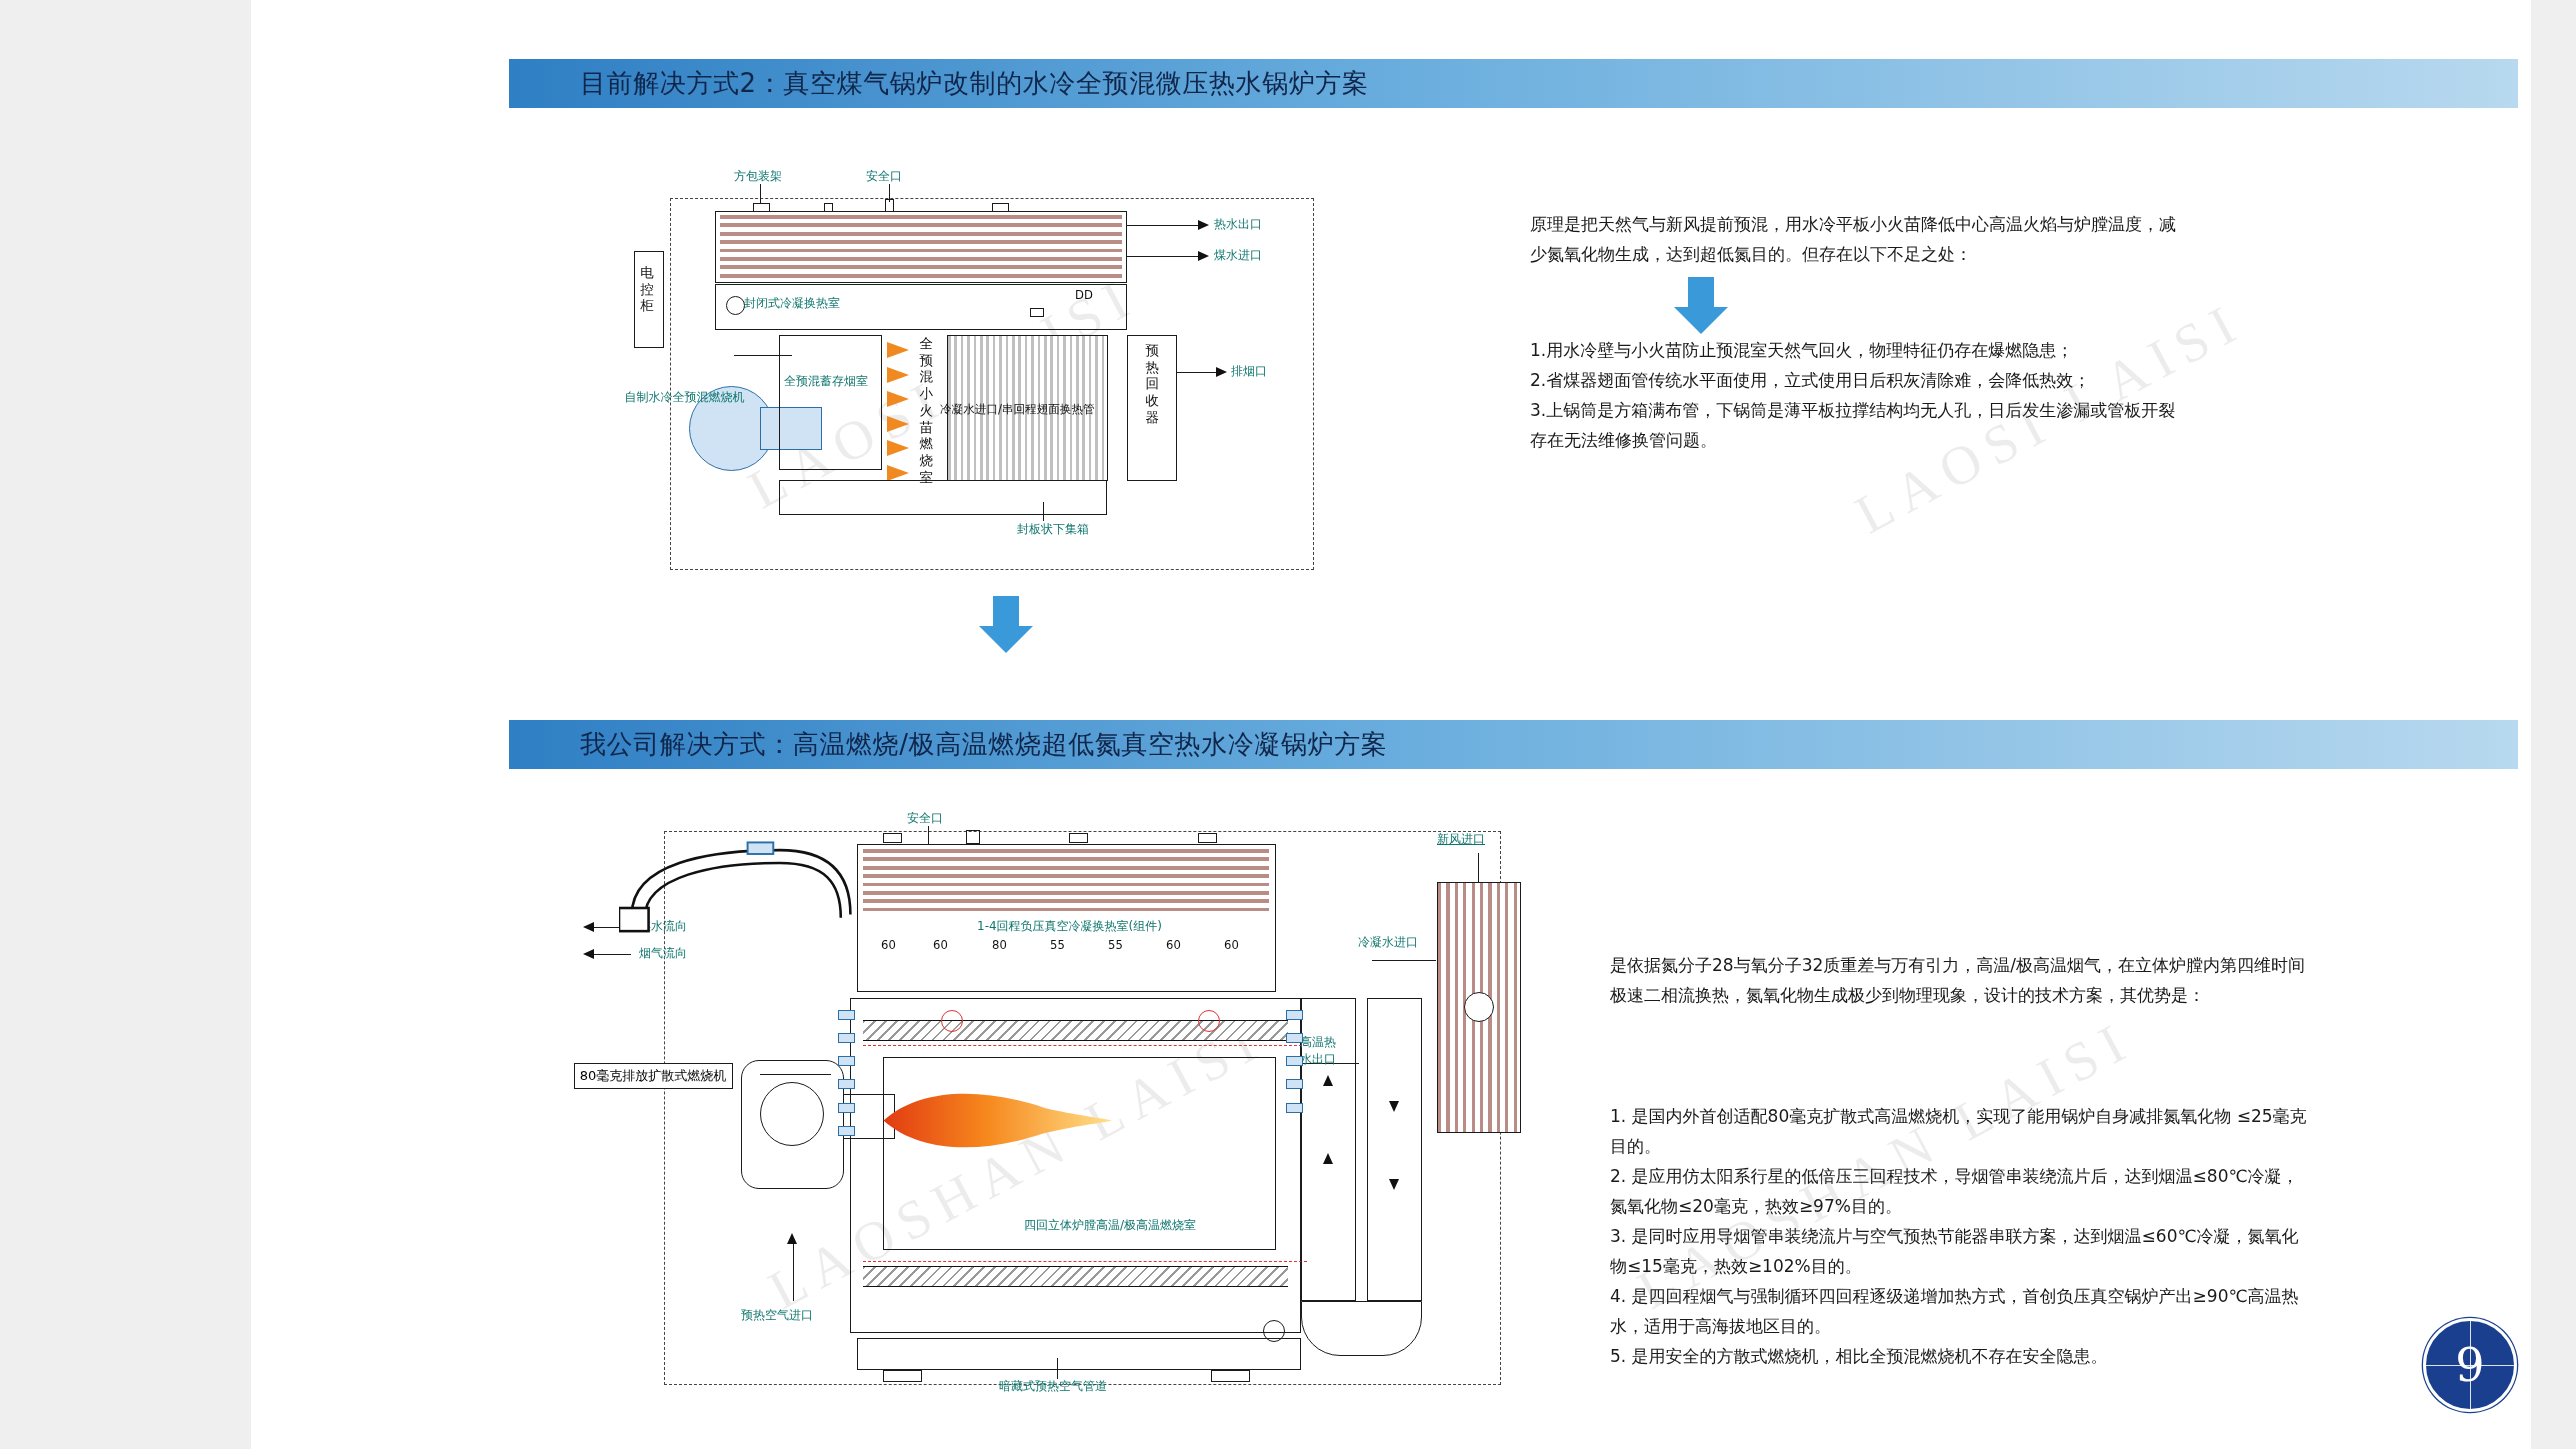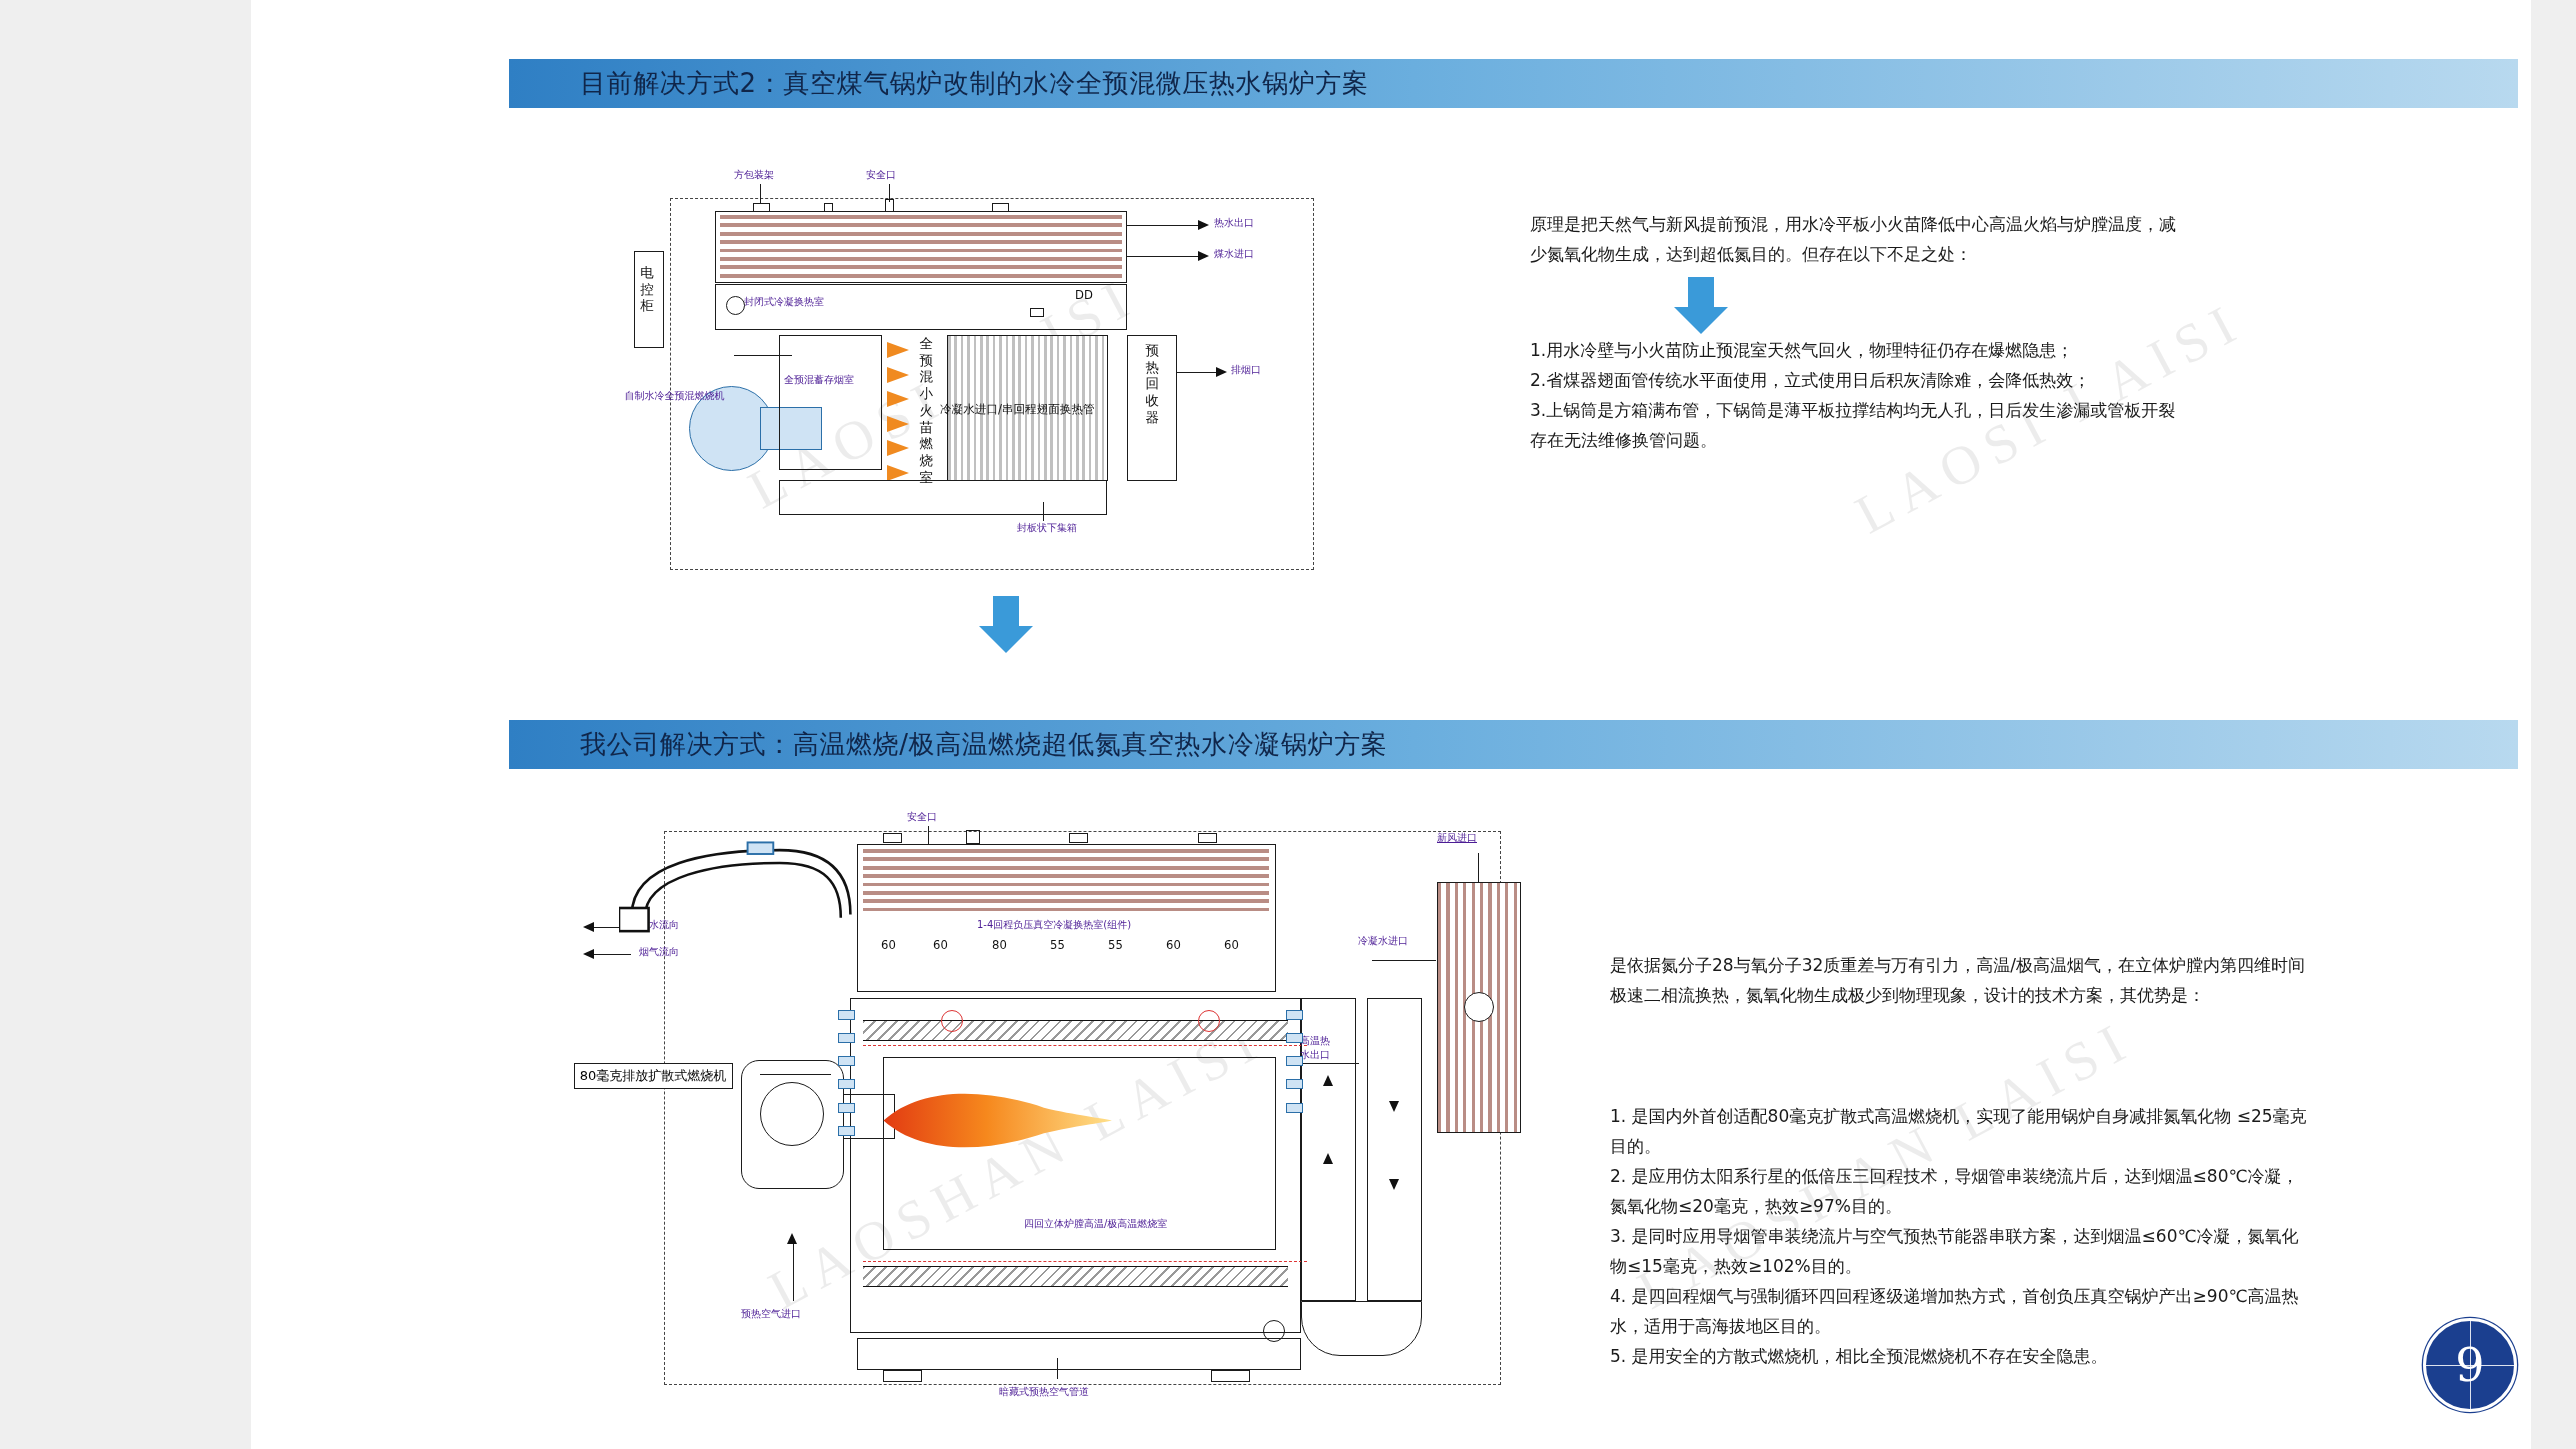--- a/index.html
+++ b/index.html
@@ -61,21 +61,21 @@
     content:"";position:absolute;top:0;left:50%;height:100%;width:1.3px;background:#ffffff;opacity:.85;
   }
   .pagenum span{position:relative;z-index:3;}
 
   
   .wm{position:absolute;color:#000;opacity:.07;font-size:55px;letter-spacing:10.3px;
       transform:rotate(-28deg);white-space:nowrap;pointer-events:none;font-family:"Liberation Serif",serif;}
 
   
   .dg{position:absolute;}
-  .lbl{position:absolute;font-size:10px;color:#4c1d95;white-space:nowrap;}
+  .lbl{position:absolute;font-size:12px;color:#0f766e;white-space:nowrap;}
   .lbl-s{position:absolute;font-size:11.6px;color:#111;white-space:nowrap;}
   .vlbl{position:absolute;font-size:13.5px;color:#111;width:16.7px;line-height:16.7px;text-align:center;}
   .box{position:absolute;border:1.3px solid #1b1b1b;box-sizing:border-box;}
   .dash{position:absolute;border:1.3px dashed #444;box-sizing:border-box;}
   .hline{position:absolute;height:1.3px;background:#1b1b1b;}
   .vline{position:absolute;width:1.3px;background:#1b1b1b;}
   .redash{position:absolute;height:0;border-top:1.3px dashed #d33;}
   .tubes{position:absolute;}
   .flame{position:absolute;width:0;height:0;border-top:8.4px solid transparent;border-bottom:8.4px solid transparent;border-left:22px solid #f08a20;}
   .blu{position:absolute;background:#cfe3f4;border:1.3px solid #2b6fa8;box-sizing:border-box;}
@@ -275,21 +275,21 @@
     <div class="circ" style="left:884px;top:187px;width:30px;height:30px;background:#fff;"></div>
     <div class="vline" style="left:898px;top:48px;height:30px;"></div>
     <div class="lbl" style="left:857px;top:26px;text-decoration:underline;">新风进口</div>
     <div class="hline" style="left:792px;top:155px;width:64px;"></div>
     <div class="lbl" style="left:778px;top:129px;">冷凝水进口</div>
 
     <div class="hline" style="left:708px;top:258px;width:71px;"></div>
     <div class="lbl" style="left:720px;top:229px;">高温热<br>水出口</div>
 
     <div class="box" style="left:277px;top:533px;width:444px;height:32px;"></div>
-    <div class="lbl" style="left:419px;top:573px;margin-top:7px;">暗藏式预热空气管道</div>
+    <div class="lbl" style="left:419px;top:573px;">暗藏式预热空气管道</div>
     <div class="vline" style="left:477px;top:553px;height:20.6px;"></div>
 
     <div class="vline" style="left:213px;top:438px;height:58px;"></div>
     <div class="arrowU" style="left:207px;top:428px;"></div>
     <div class="lbl" style="left:161px;top:502px;">预热空气进口</div>
 
     <div class="blu" style="left:258px;top:205px;width:16.7px;height:10.3px;"></div>
     <div class="blu" style="left:258px;top:228px;width:16.7px;height:10.3px;"></div>
     <div class="blu" style="left:258px;top:251px;width:16.7px;height:10.3px;"></div>
     <div class="blu" style="left:258px;top:274px;width:16.7px;height:10.3px;"></div>

